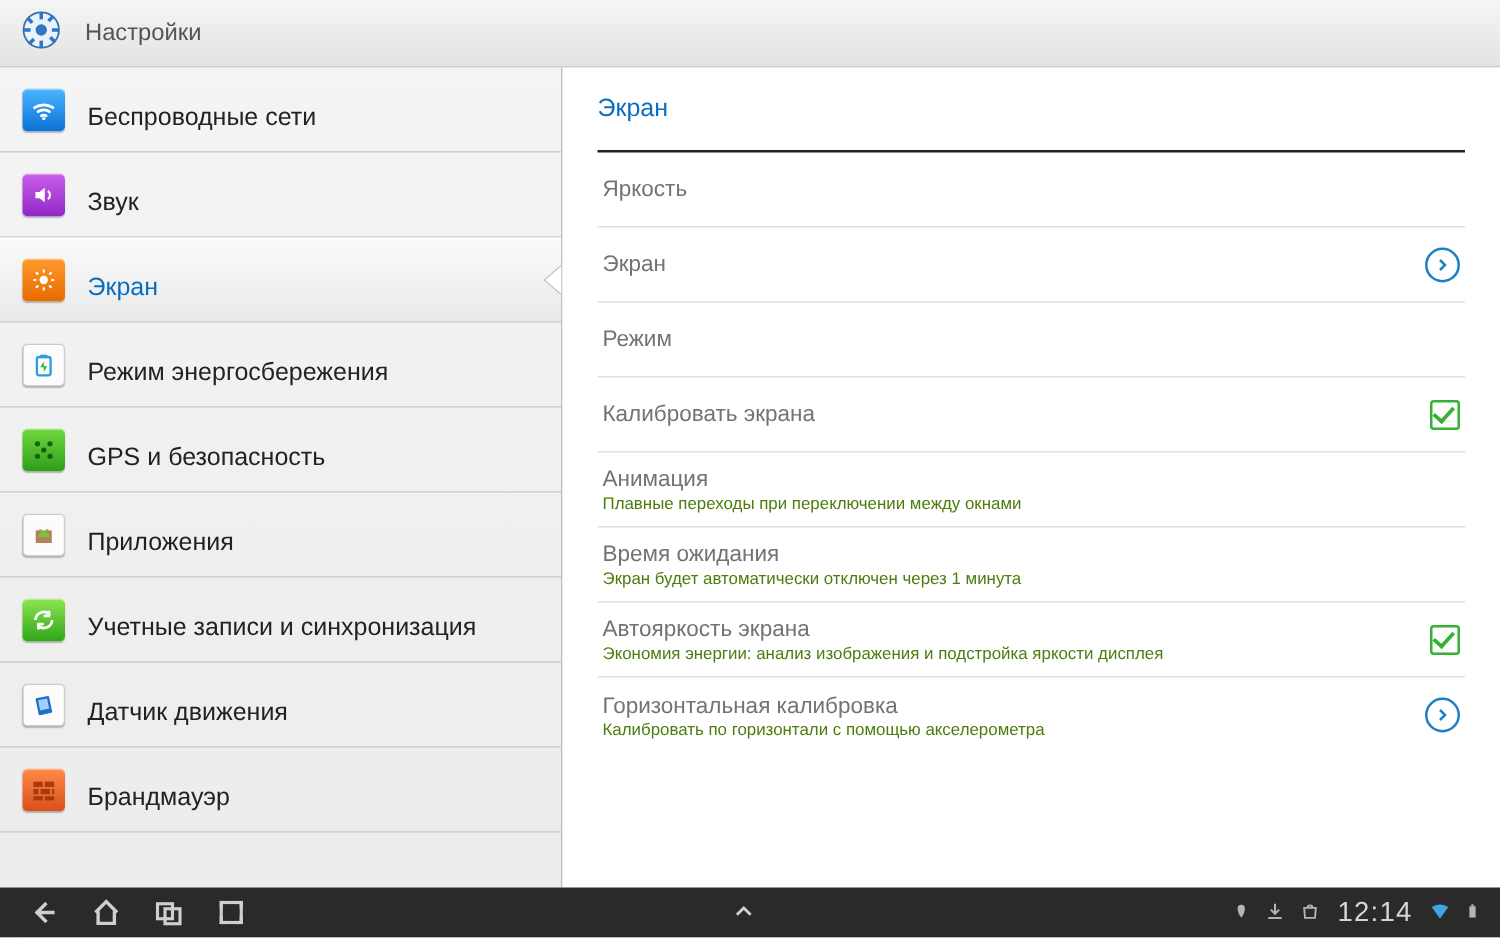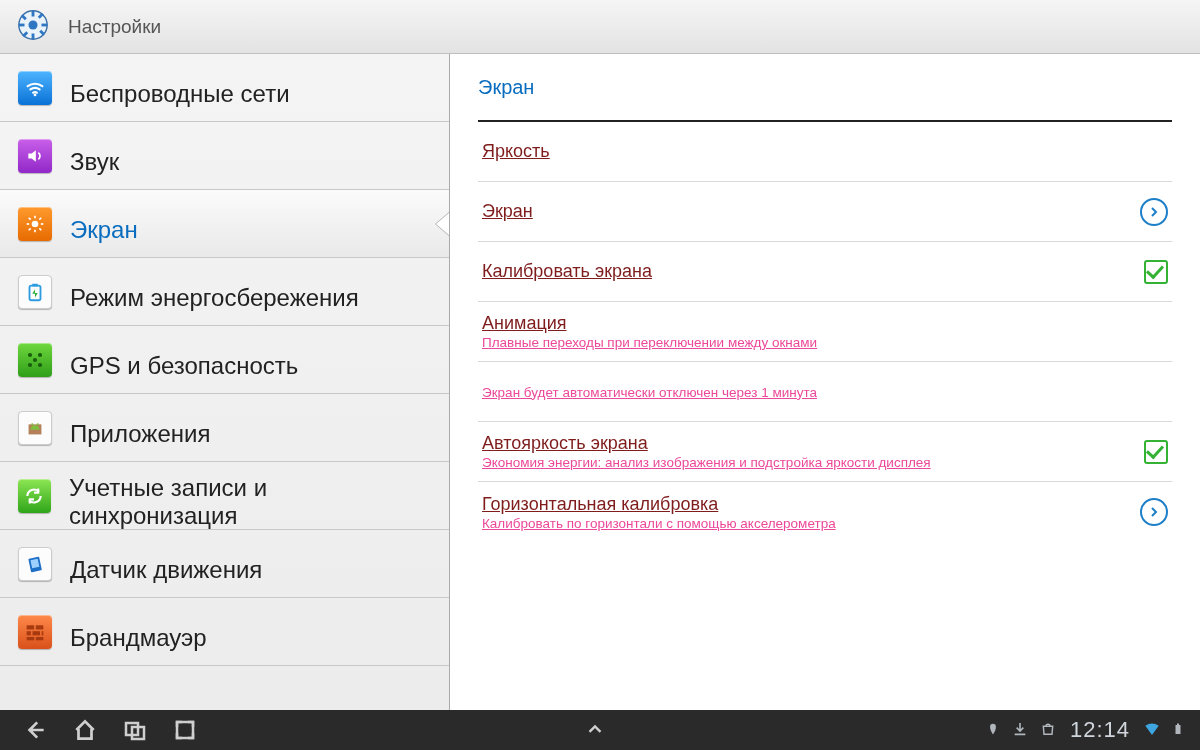--- a/index.html
+++ b/index.html
@@ -7,36 +7,36 @@
   .app { width:1200px; height:750px; display:flex; flex-direction:column; background:#fff;border-radius:21px; }
   
   .titlebar { height:54px; background:linear-gradient(#f5f5f5,#e3e3e3); border-bottom:1px solid #bfbfbf; display:flex; align-items:center; padding:0 16px; }
   .titlebar .gear { margin-right:18px; }
   .titlebar .title { font-size:19px; color:#555; }
   
   .main { flex:1; display:flex; overflow:hidden; }
   .sidebar { width:450px; background:linear-gradient(#f4f4f4,#ececec); border-right:1px solid #aaa; display:flex; flex-direction:column; overflow:hidden; }
   .side-item { display:flex; align-items:center; height:68px; padding:0 18px; border-bottom:1px solid #c8c8c8; cursor:pointer; position:relative; }
   .side-item .icon { width:34px; height:34px; margin-right:18px; border-radius:4px; display:flex; align-items:center; justify-content:center; box-shadow:0 1px 1px rgba(0,0,0,.25), inset 0 1px 0 rgba(255,255,255,.4); }
-  .side-item .label { font-size:24px; color:#222;margin-top:13px; }
+  .side-item .label { font-size:20px; color:#222;margin-top:13px; }
   .side-item.selected { background:linear-gradient(#fbfbfb,#e9e9e9); }
   .side-item.selected .label { color:#0a6dbf; font-weight:500; }
   .side-item.selected::after {
     content:""; position:absolute; right:-1px; top:50%; margin-top:-12px;
     width:0; height:0; border-top:12px solid transparent; border-bottom:12px solid transparent; border-right:14px solid #fff;
     filter:drop-shadow(-1px 0 0 #aaa);
   }
   
   .detail { flex:1; background:#fff; display:flex; flex-direction:column; padding:0 28px; overflow:hidden; }
   .detail-head { height:68px; display:flex; align-items:center; border-bottom:2px solid #222; }
   .detail-head .dtitle { font-size:20px; color:#0a6dbf; font-weight:500; }
   .row { min-height:60px; border-bottom:1px solid #d9d9d9; display:flex; align-items:center; justify-content:space-between; padding:10px 4px; cursor:pointer; }
   .row .texts { display:flex; flex-direction:column; }
-  .row .rtitle { font-size:18px; color:#7f1d1d;text-decoration:underline; }
-  .row .rsub { font-size:13.5px; color:#ec4899; margin-top:1px;text-decoration:underline; }
+  .row .rtitle { font-size:18px; color:#737373; }
+  .row .rsub { font-size:13.5px; color:#4d7c0f; margin-top:1px; }
   .chev-circle { width:28px; height:28px; border:2px solid #1d7fc7; border-radius:50%; display:flex; align-items:center; justify-content:center; color:#1d7fc7; }
   .chk { width:24px; height:24px; border:2px solid #33b233; border-radius:3px; position:relative; }
   .chk.checked::after { content:""; position:absolute; left:4px; top:0px; width:7px; height:13px; border:solid #33b233; border-width:0 3px 3px 0; transform:rotate(42deg); }
   
   .navbar { height:40px; background:#2a2a2a; display:flex; align-items:center; color:#ccc; padding:0 10px; font-size:14px; }
   .navbtn { width:50px; height:40px; display:flex; align-items:center; justify-content:center; cursor:pointer; }
   .spacer { flex:1; }
   .clock { font-size:22px; color:#d0d6dc; letter-spacing:1px; margin:0 8px; }
   .stat-ic { margin:0 6px; color:#b0b6bc; }
 </style>
@@ -202,37 +202,43 @@
         <div class="texts">
             <span class="rtitle">Экран</span>
           </div>
         <span class="chev-circle">
             <svg width="12" height="12" viewBox="0 0 24 24" fill="none" stroke="#1d7fc7" stroke-width="4">
               <path d="M8 4l8 8-8 8"></path>
             </svg>
           </span>
       </div>
 
+      <div class="row">
+        <div class="texts">
+            <span class="rtitle">Режим</span>
+          </div>
+      </div>
 
       <div class="row">
         <div class="texts">
             <span class="rtitle">Калибровать экрана</span>
           </div>
         <span class="chk checked"></span>
       </div>
 
       <div class="row">
         <div class="texts">
           <span class="rtitle">Анимация</span>
           <span class="rsub">Плавные переходы при переключении между окнами</span>
         </div>
       </div>
 
       <div class="row">
         <div class="texts">
+          <span class="rtitle">Время ожидания</span>
           <span class="rsub">Экран будет автоматически отключен через 1 минута</span>
         </div>
       </div>
 
       <div class="row">
         <div class="texts">
           <span class="rtitle">Автояркость экрана</span>
           <span class="rsub">Экономия энергии: анализ изображения и подстройка яркости дисплея</span>
         </div>
         <span class="chk checked"></span>

